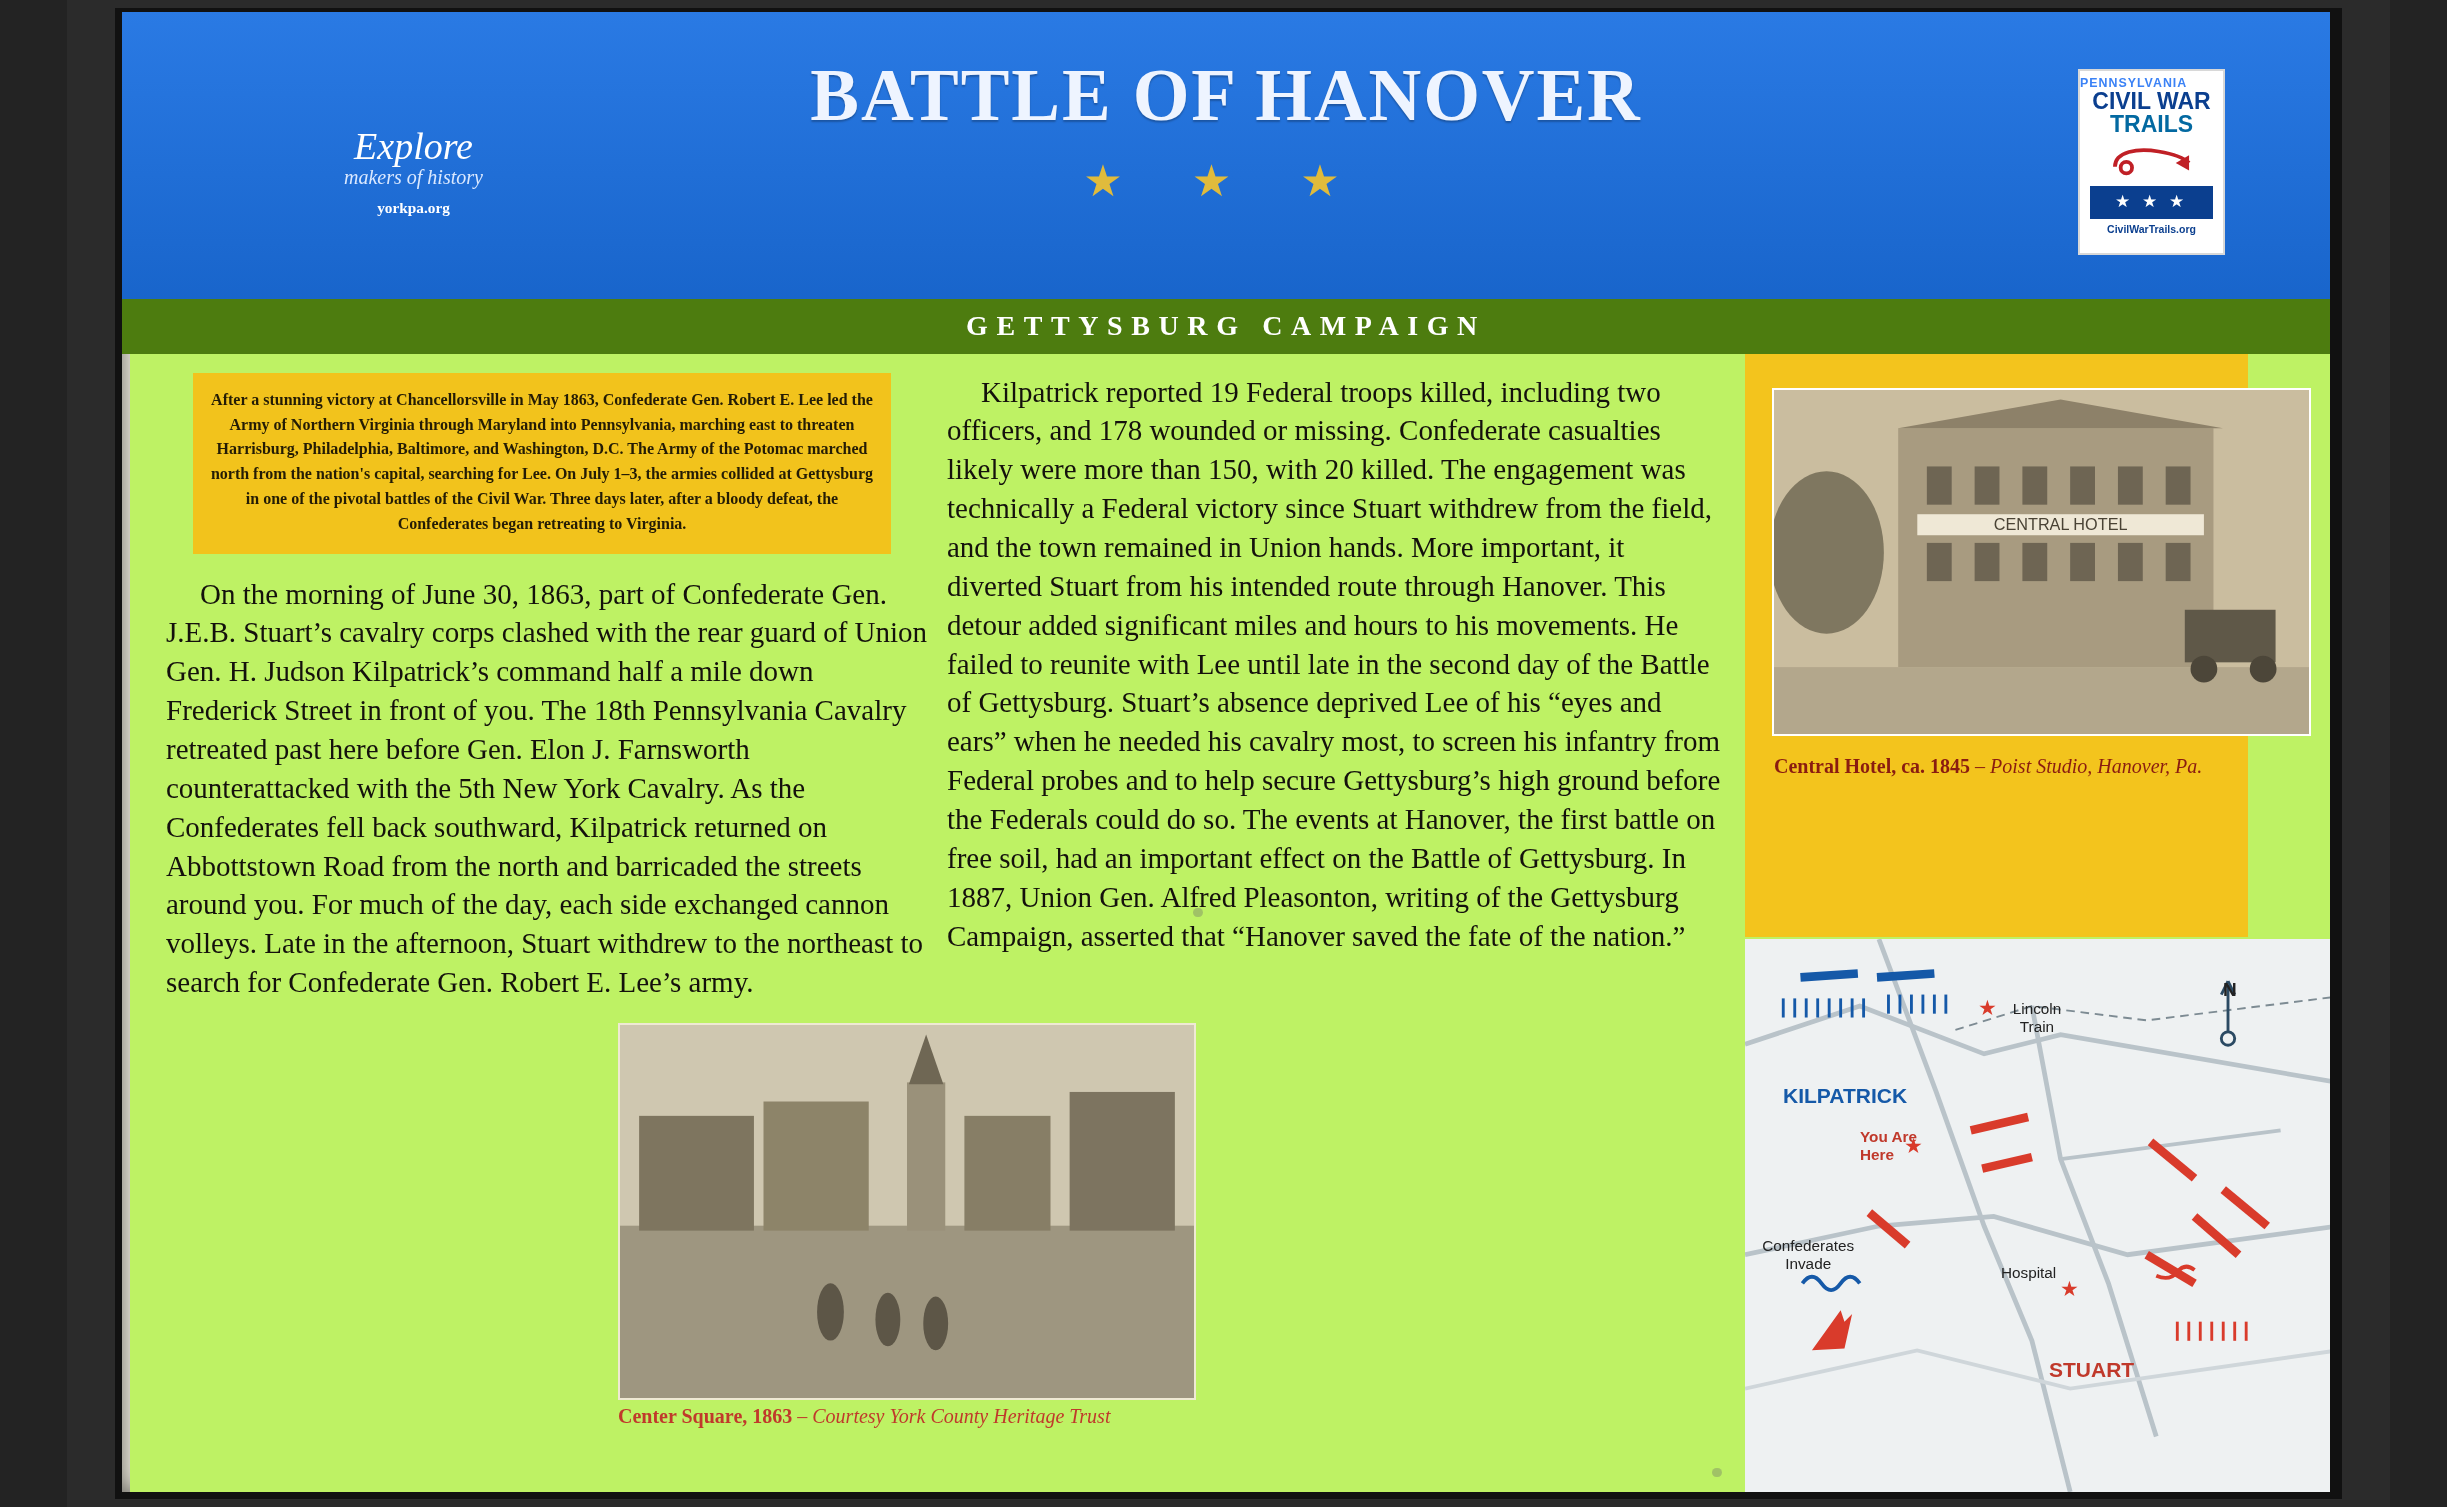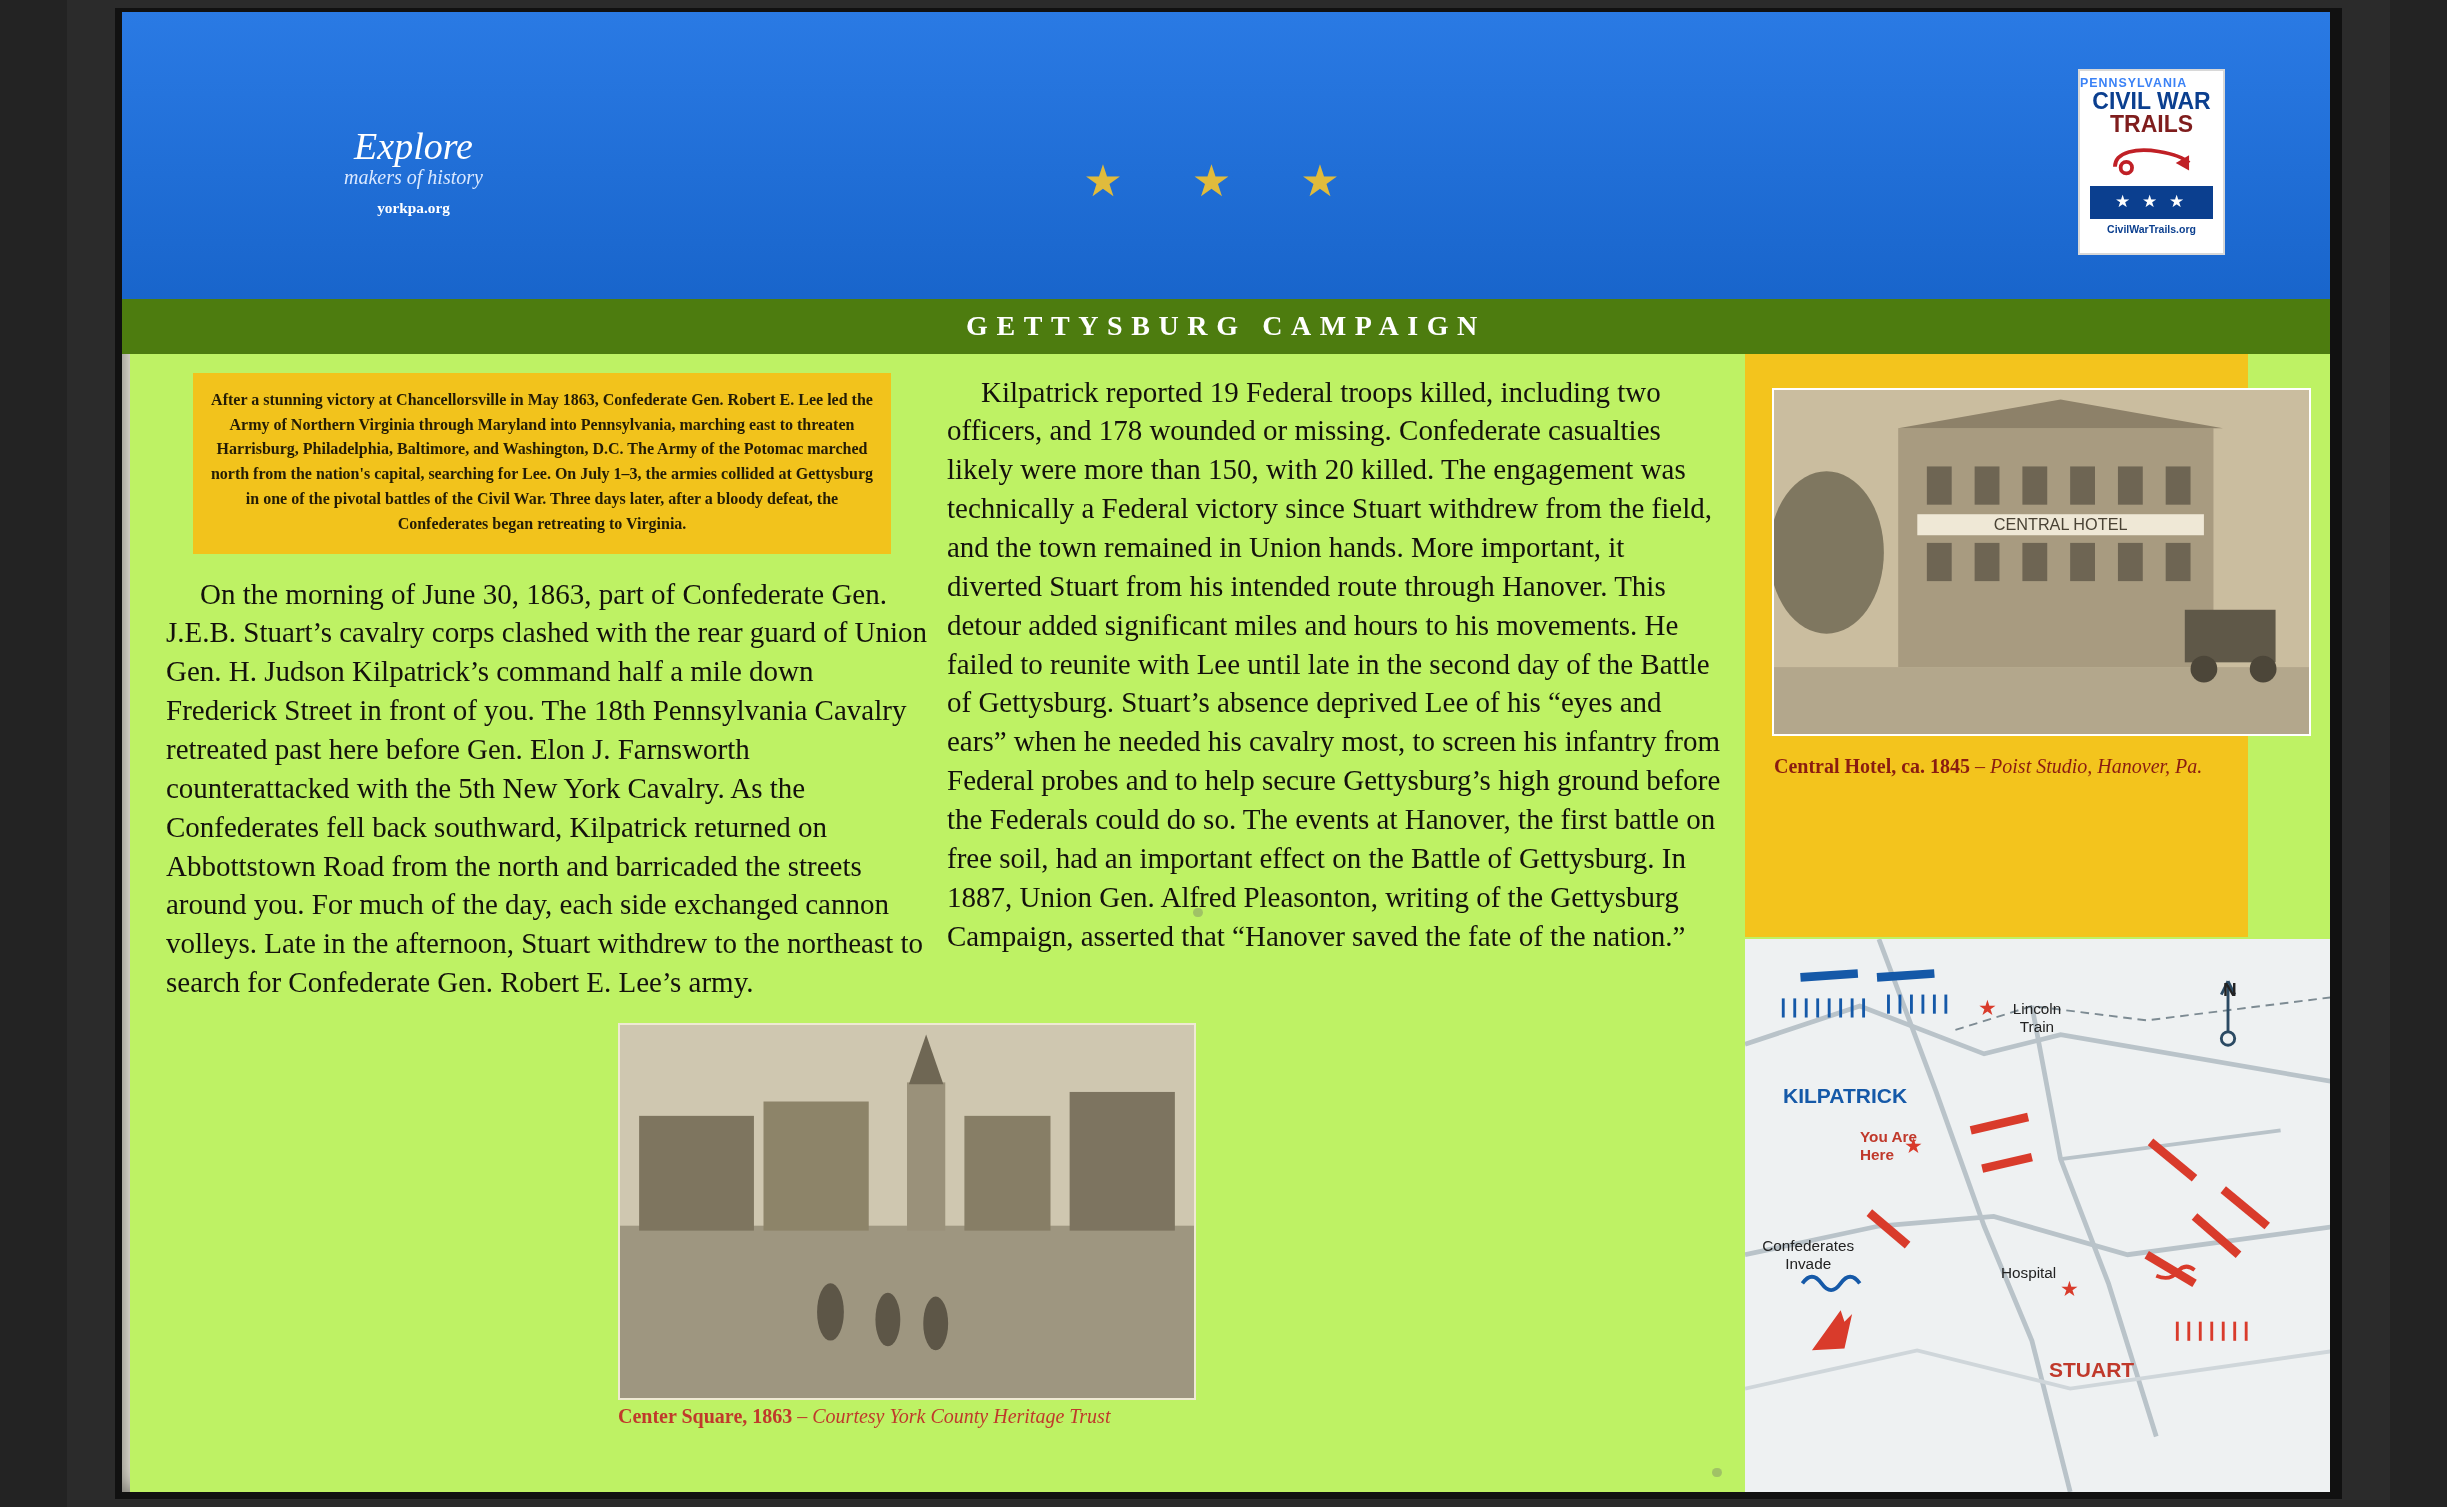--- a/index.html
+++ b/index.html
@@ -28,21 +28,21 @@
   .logo-york{position:absolute;left:167px;top:115px;width:249px;text-align:center;color:#fff;}
   .logo-york .explore{font-family:"Liberation Serif",serif;font-style:italic;font-size:38px;line-height:1;}
   .logo-york .york{font-family:"Liberation Sans",sans-serif;font-weight:bold;font-size:59px;letter-spacing:1.9px;line-height:1.05;}
   .logo-york .makers{font-family:"Liberation Serif",serif;font-style:italic;font-size:20px;color:#dbe9ff;margin-top:1.9px;}
   .logo-york .url{font-family:Liberation Serif, serif;font-weight:bold;font-size:15.3px;color:#fff;margin-top:9.6px;}
 
   
   .cwt{position:absolute;right:105px;top:57px;width:143px;height:182px;background:#fff;border:2.9px solid #d8d8d8;}
   .cwt .penn{font-family:"Liberation Sans",sans-serif;font-weight:bold;font-size:12.4px;color:#3b82f6;text-align:left;margin-top:5.7px;letter-spacing:1px;}
   .cwt .cw{font-family:"Liberation Sans",sans-serif;font-weight:bold;font-size:23px;color:#0b3f8f;text-align:center;line-height:1.0;}
-  .cwt .tr{font-family:"Liberation Sans",sans-serif;font-weight:bold;font-size:23px;color:#7f1d1d;text-align:center;line-height:1.0;}
+  .cwt .tr{font-family:"Liberation Sans",sans-serif;font-weight:bold;font-size:23px;color:#0369a1;text-align:center;line-height:1.0;}
   .cwt .bugle{height:50px;display:flex;align-items:center;justify-content:center;color:#c02026;font-size:38px;}
   .cwt .bluebar{margin:0 9.6px;height:32.5px;background:#0b3f8f;color:#fff;font-size:17px;letter-spacing:3.8px;text-align:center;line-height:32.5px;}
   .cwt .url{font-family:"Liberation Sans",sans-serif;font-weight:bold;font-size:10.5px;color:#0b3f8f;text-align:center;margin-top:4.8px;}
 
   
   .campaign{position:absolute;left:0;top:287px;width:2208px;height:55px;background:#4d7c0f;
      color:#fff;font-family:"Liberation Serif",serif;font-weight:bold;font-size:28px;letter-spacing:8.6px;
      display:flex;align-items:center;justify-content:center;}
 
   
@@ -95,20 +95,21 @@
 </head>
 <body>
 
 <div class="scene">
   <div class="frame-outer"></div>
   <div class="frame-inner"></div>
 
   <div class="panel">
 
     <div class="header">
+      <div class="title">BATTLE OF HANOVER</div>
       <div class="stars">★ ★ ★</div>
 
       <div class="logo-york">
         <div class="explore">Explore</div>
         <div class="makers">makers of history</div>
         <div class="url">yorkpa.org</div>
       </div>
 
       <div class="cwt">
         <div class="penn">PENNSYLVANIA</div>

